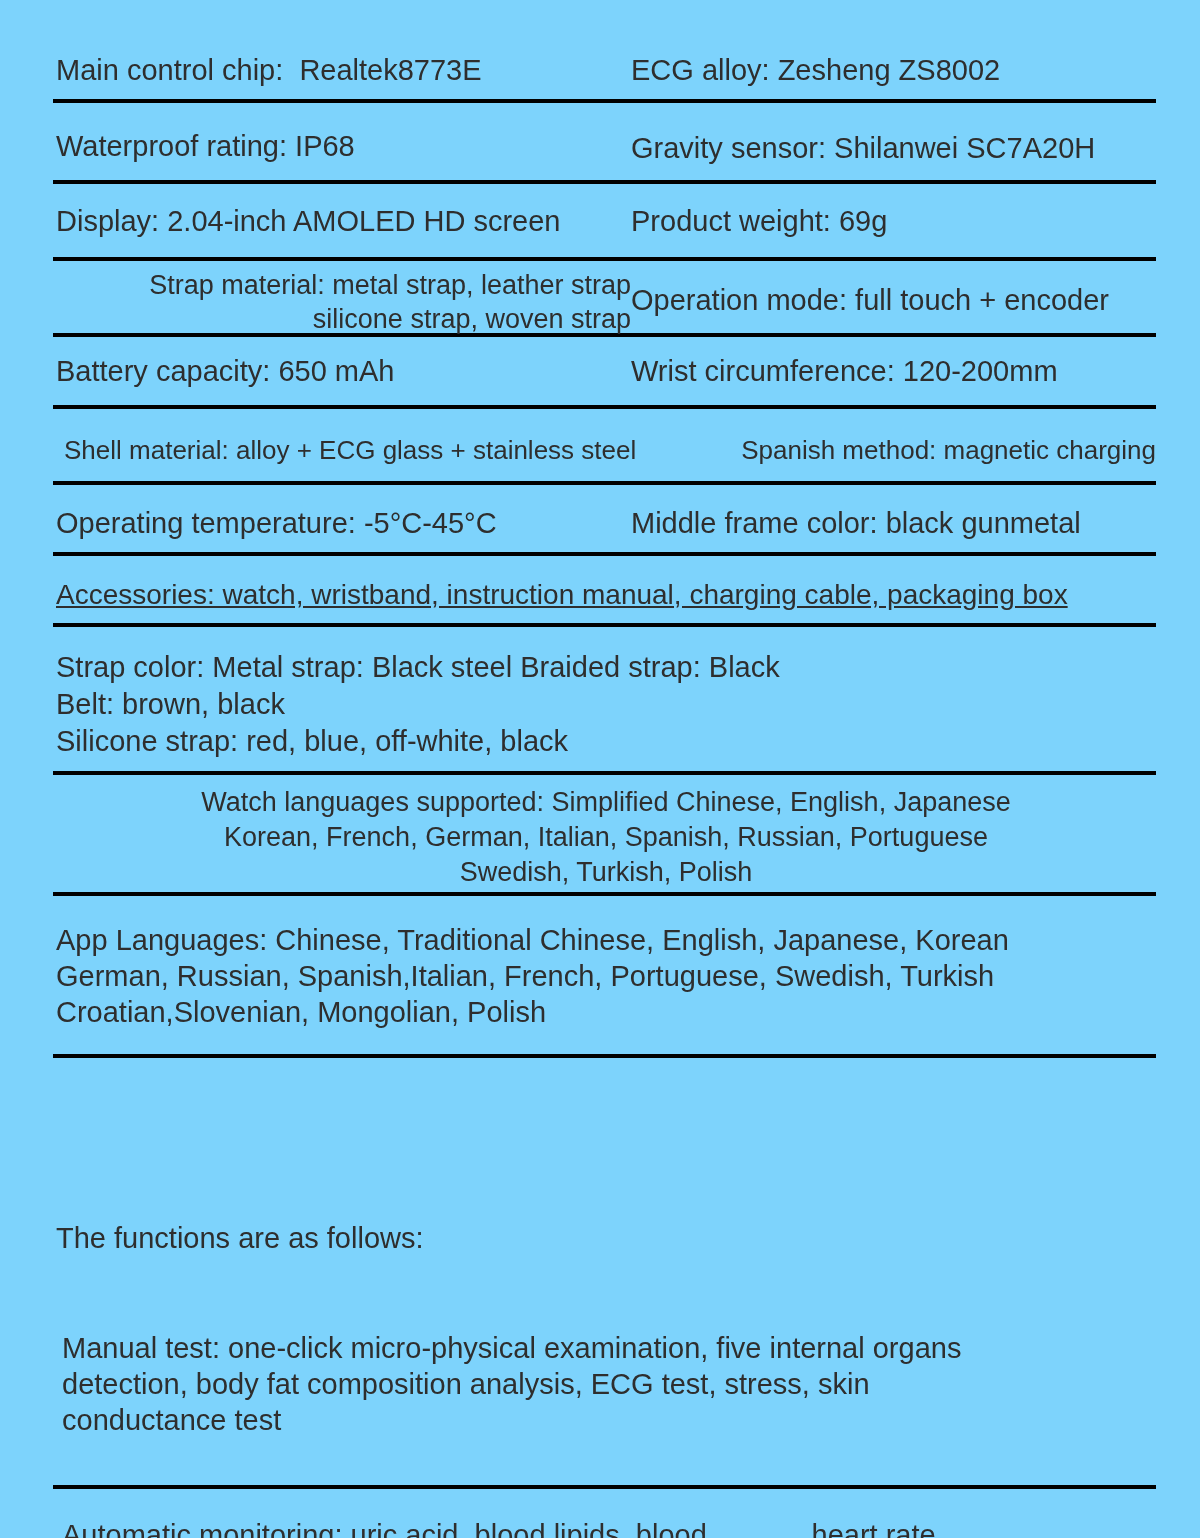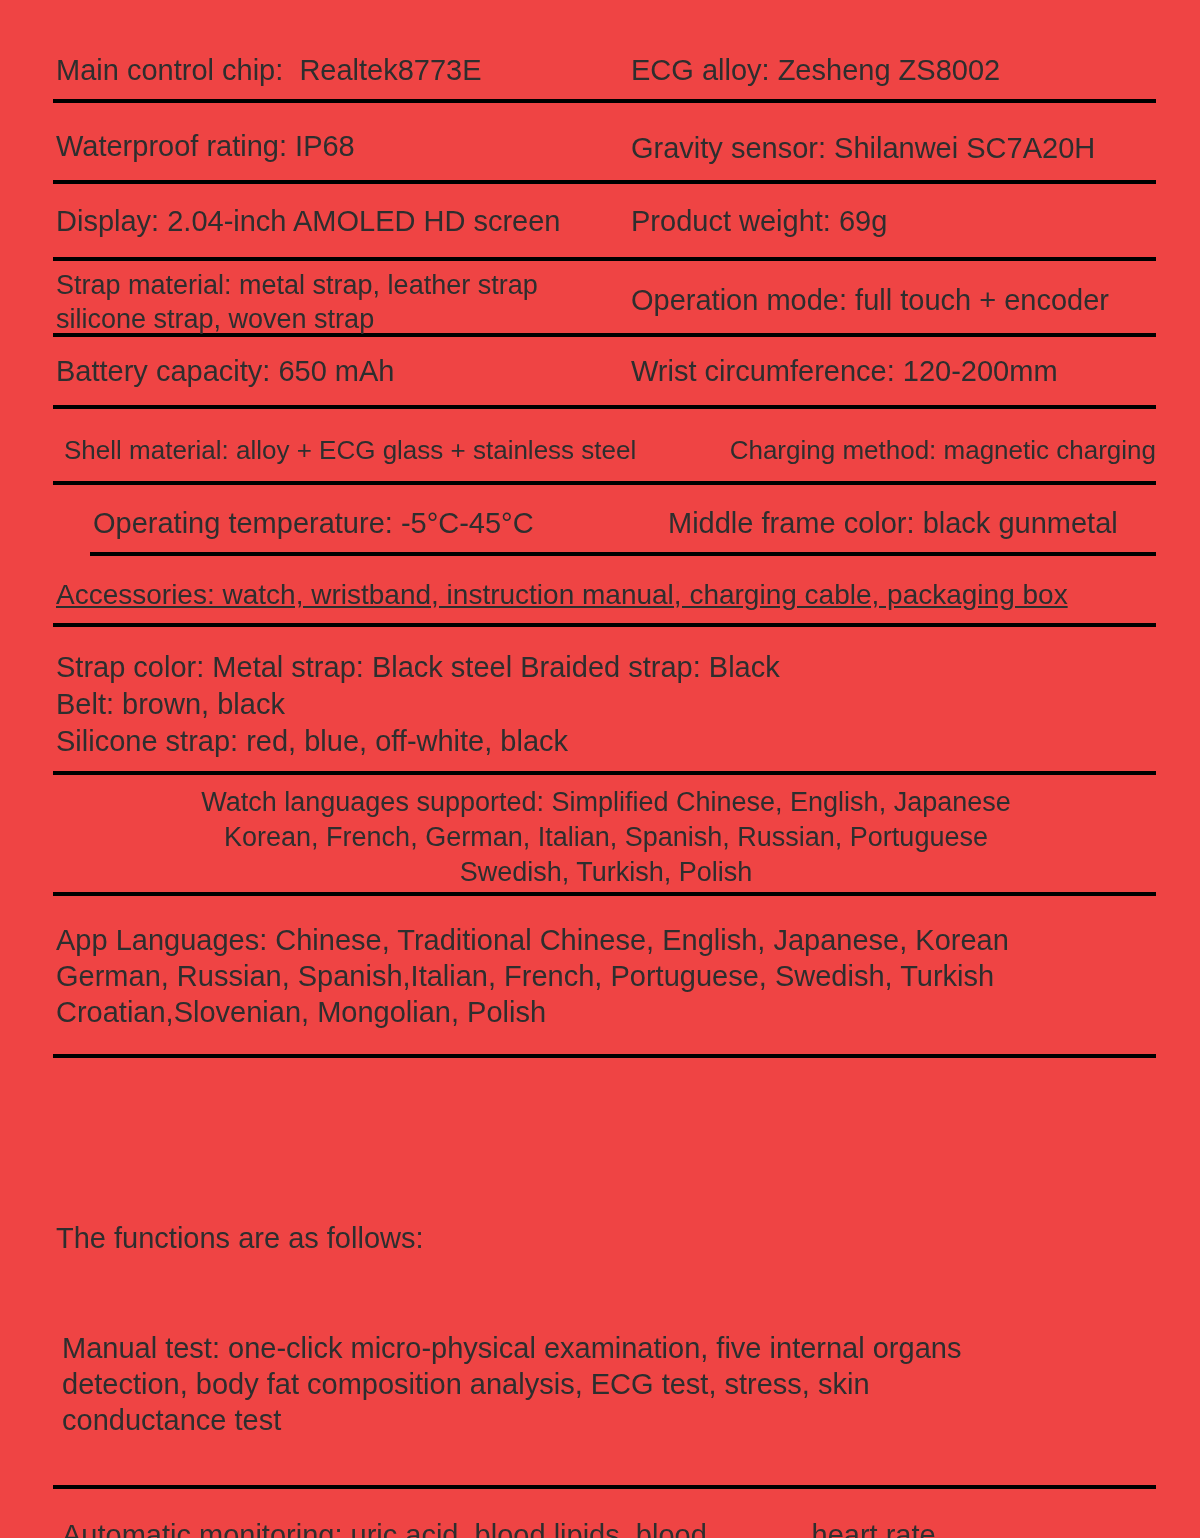--- a/index.html
+++ b/index.html
@@ -7,21 +7,21 @@
     padding: 0;
     background: #ffffff;
     width: 1200px;
     height: 1538px;
     overflow: hidden;
   }
   .page {
     position: relative;
     width: 1200px;
     height: 1538px;
-    background: #ef4444;
+    background: #7dd3fc;
     font-family: "Liberation Sans", "DejaVu Sans", sans-serif;
     color: #2e2e2e;
   }
   .spec-table {
     position: absolute;
     left: 53px;
     top: 0;
     width: 1103px;
   }
   .row {
@@ -44,27 +44,27 @@
   .row.full .cell-full {
     width: 100%;
     padding-left: 3px;
   }
   
   .r1  { height: 103px; align-items: flex-end; padding-bottom: 12px; box-sizing: border-box; border-bottom: 4px solid #000; }
   .r2  { height: 77px;  padding-top: 0; justify-content: space-between; }
   .r2 .cell-left { padding-top: 8px; } .r2 .cell-right { padding-top: 12px; }
   .r3  { height: 73px; }
   .r4  { height: 72px; }
-  .r4 .cell-left { font-size: 27px; line-height: 34px; padding-top: 10px; }
+  .r4 .cell-left { font-size: 27px; line-height: 34px; padding-top: 10px; text-align: right; }
   .r4 .cell-right { padding-top: 6px; }
   .r5  { height: 68px; }
   .r6  { height: 72px; font-size: 26px; justify-content: space-between; }
   .r6 .cell-a { flex: 0 0 auto; padding-left: 3px; padding-top: 10px; margin-left: 8px; }
   .r6 .cell-b { flex: 0 0 auto; padding-top: 10px; }
-  .r7  { height: 67px; margin-left: 37px; }
+  .r7  { height: 67px; }
   .r7 .cell-left, .r7 .cell-right { padding-top: 8px; }
   .r8  { height: 67px; font-size: 28px; text-decoration: underline; }
   .r8 .cell-full { padding-top: 10px; }
   .r9  { height: 144px; align-items: flex-start; }
   .r9 .cell-full { padding-top: 22px; line-height: 37px; }
   .r10 { height: 117px; align-items: flex-start; font-size: 27px; text-align: center; }
   .r10 .cell-full { padding-top: 10px; line-height: 35px; padding-left: 8px; }
   .r11 { height: 158px; align-items: flex-start; }
   .r11 .cell-full { padding-top: 26px; line-height: 36px; padding-left: 7px; }
   .r12 { height: 427px; display: block; }
@@ -107,21 +107,21 @@
       <div class="cell-right">Operation mode: full touch + encoder</div>
     </div>
 
     <div class="row r5">
       <div class="cell-left">Battery capacity: 650 mAh</div>
       <div class="cell-right">Wrist circumference: 120-200mm</div>
     </div>
 
     <div class="row r6">
       <div class="cell-a">Shell material: alloy + ECG glass + stainless steel</div>
-      <div class="cell-b">Charging method: magnetic charging</div>
+      <div class="cell-b">Spanish method: magnetic charging</div>
     </div>
 
     <div class="row r7">
       <div class="cell-left">Operating temperature: -5°C-45°C</div>
       <div class="cell-right">Middle frame color: black gunmetal</div>
     </div>
 
     <div class="row r8 full">
       <div class="cell-full">Accessories: watch, wristband, instruction manual, charging cable, packaging box</div>
     </div>

